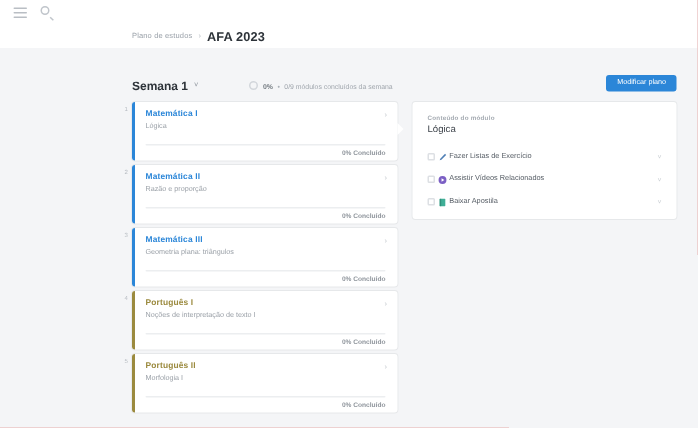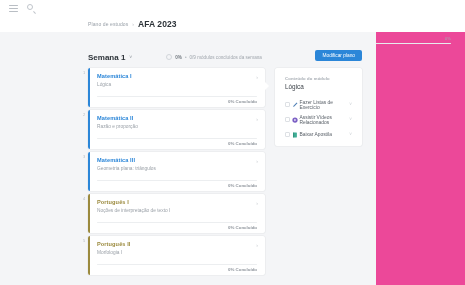--- a/index.html
+++ b/index.html
@@ -2,21 +2,21 @@
 <html><head>
 <meta charset="utf-8">
 <style>
   * { box-sizing: border-box; margin: 0; padding: 0; }
   html, body {
     width: 465px; height: 285px;
     font-family: "Liberation Sans", sans-serif;
     background: #ffffff;
     overflow: hidden;
   }
-  .app { position: relative; width: 465px; height: 285px; background: #ec4899; }
+  .app { position: relative; width: 465px; height: 285px; background: #b91c1c; }
 
   
   .topbar {
     position: absolute; top: 0; left: 0; width: 465px; height: 16px;
     background: #ffffff; display: flex; align-items: center; padding-left: 9px; gap: 9px;
   }
   .ico-hamburger { width: 9px; height: 7px; display: flex; flex-direction: column; justify-content: space-between; cursor: pointer; }
   .ico-hamburger i { display: block; height: 1px; background: #b9bec4; border-radius: 1px; }
   .ico-search { position: relative; width: 9px; height: 9px; cursor: pointer; }
   .ico-search b { position: absolute; top: 0; left: 0; width: 6px; height: 6px; border: 1px solid #c0c5cb; border-radius: 50%; }
@@ -33,21 +33,21 @@
   .crumb-active { font-size: 8.5px; color: #2d3339; font-weight: bold; letter-spacing: .1px; }
 
   
   .planprog { position: absolute; left: 232px; right: 14px; top: 20px; height: 11px; }
   .planprog .ptxt { font-size: 4.4px; color: #a3a9b0; position: absolute; top: 0; left: 0; }
   .planprog .ppct { font-size: 4.4px; color: #a3a9b0; position: absolute; top: 0; right: 0; }
   .planprog .ptrack { position: absolute; left: 0; right: 0; top: 7px; height: 1.4px; background: #e8eaed; border-radius: 2px; }
   .planprog .pfill { height: 100%; background: #1f8ae0; border-radius: 2px; width: 0%; }
 
   
-  .page { position: absolute; top: 32px; left: 0; width: 376px; height: 253px; background: #f4f5f7; }
+  .page { position: absolute; top: 32px; left: 0; width: 465px; height: 253px; background: #f4f5f7; }
 
   
   .sechead { position: absolute; top: 18px; left: 88px; right: 14px; height: 14px; display: flex; align-items: center; }
   .sec-title { font-size: 8px; font-weight: bold; color: #2d3339; }
   .sec-chev { margin-left: 4px; font-size: 5px; color: #8e959d; cursor: pointer; }
   .sec-meta { display: flex; align-items: center; gap: 3px; margin-left: 34px; }
   .sec-ring { width: 6px; height: 6px; border: 1px solid #d2d6db; border-radius: 50%; }
   .sec-pct { font-size: 4.6px; color: #71787f; font-weight: bold; }
   .sec-dot { font-size: 4.6px; color: #aab0b7; }
   .sec-sub { font-size: 4.6px; color: #a0a6ad; }

